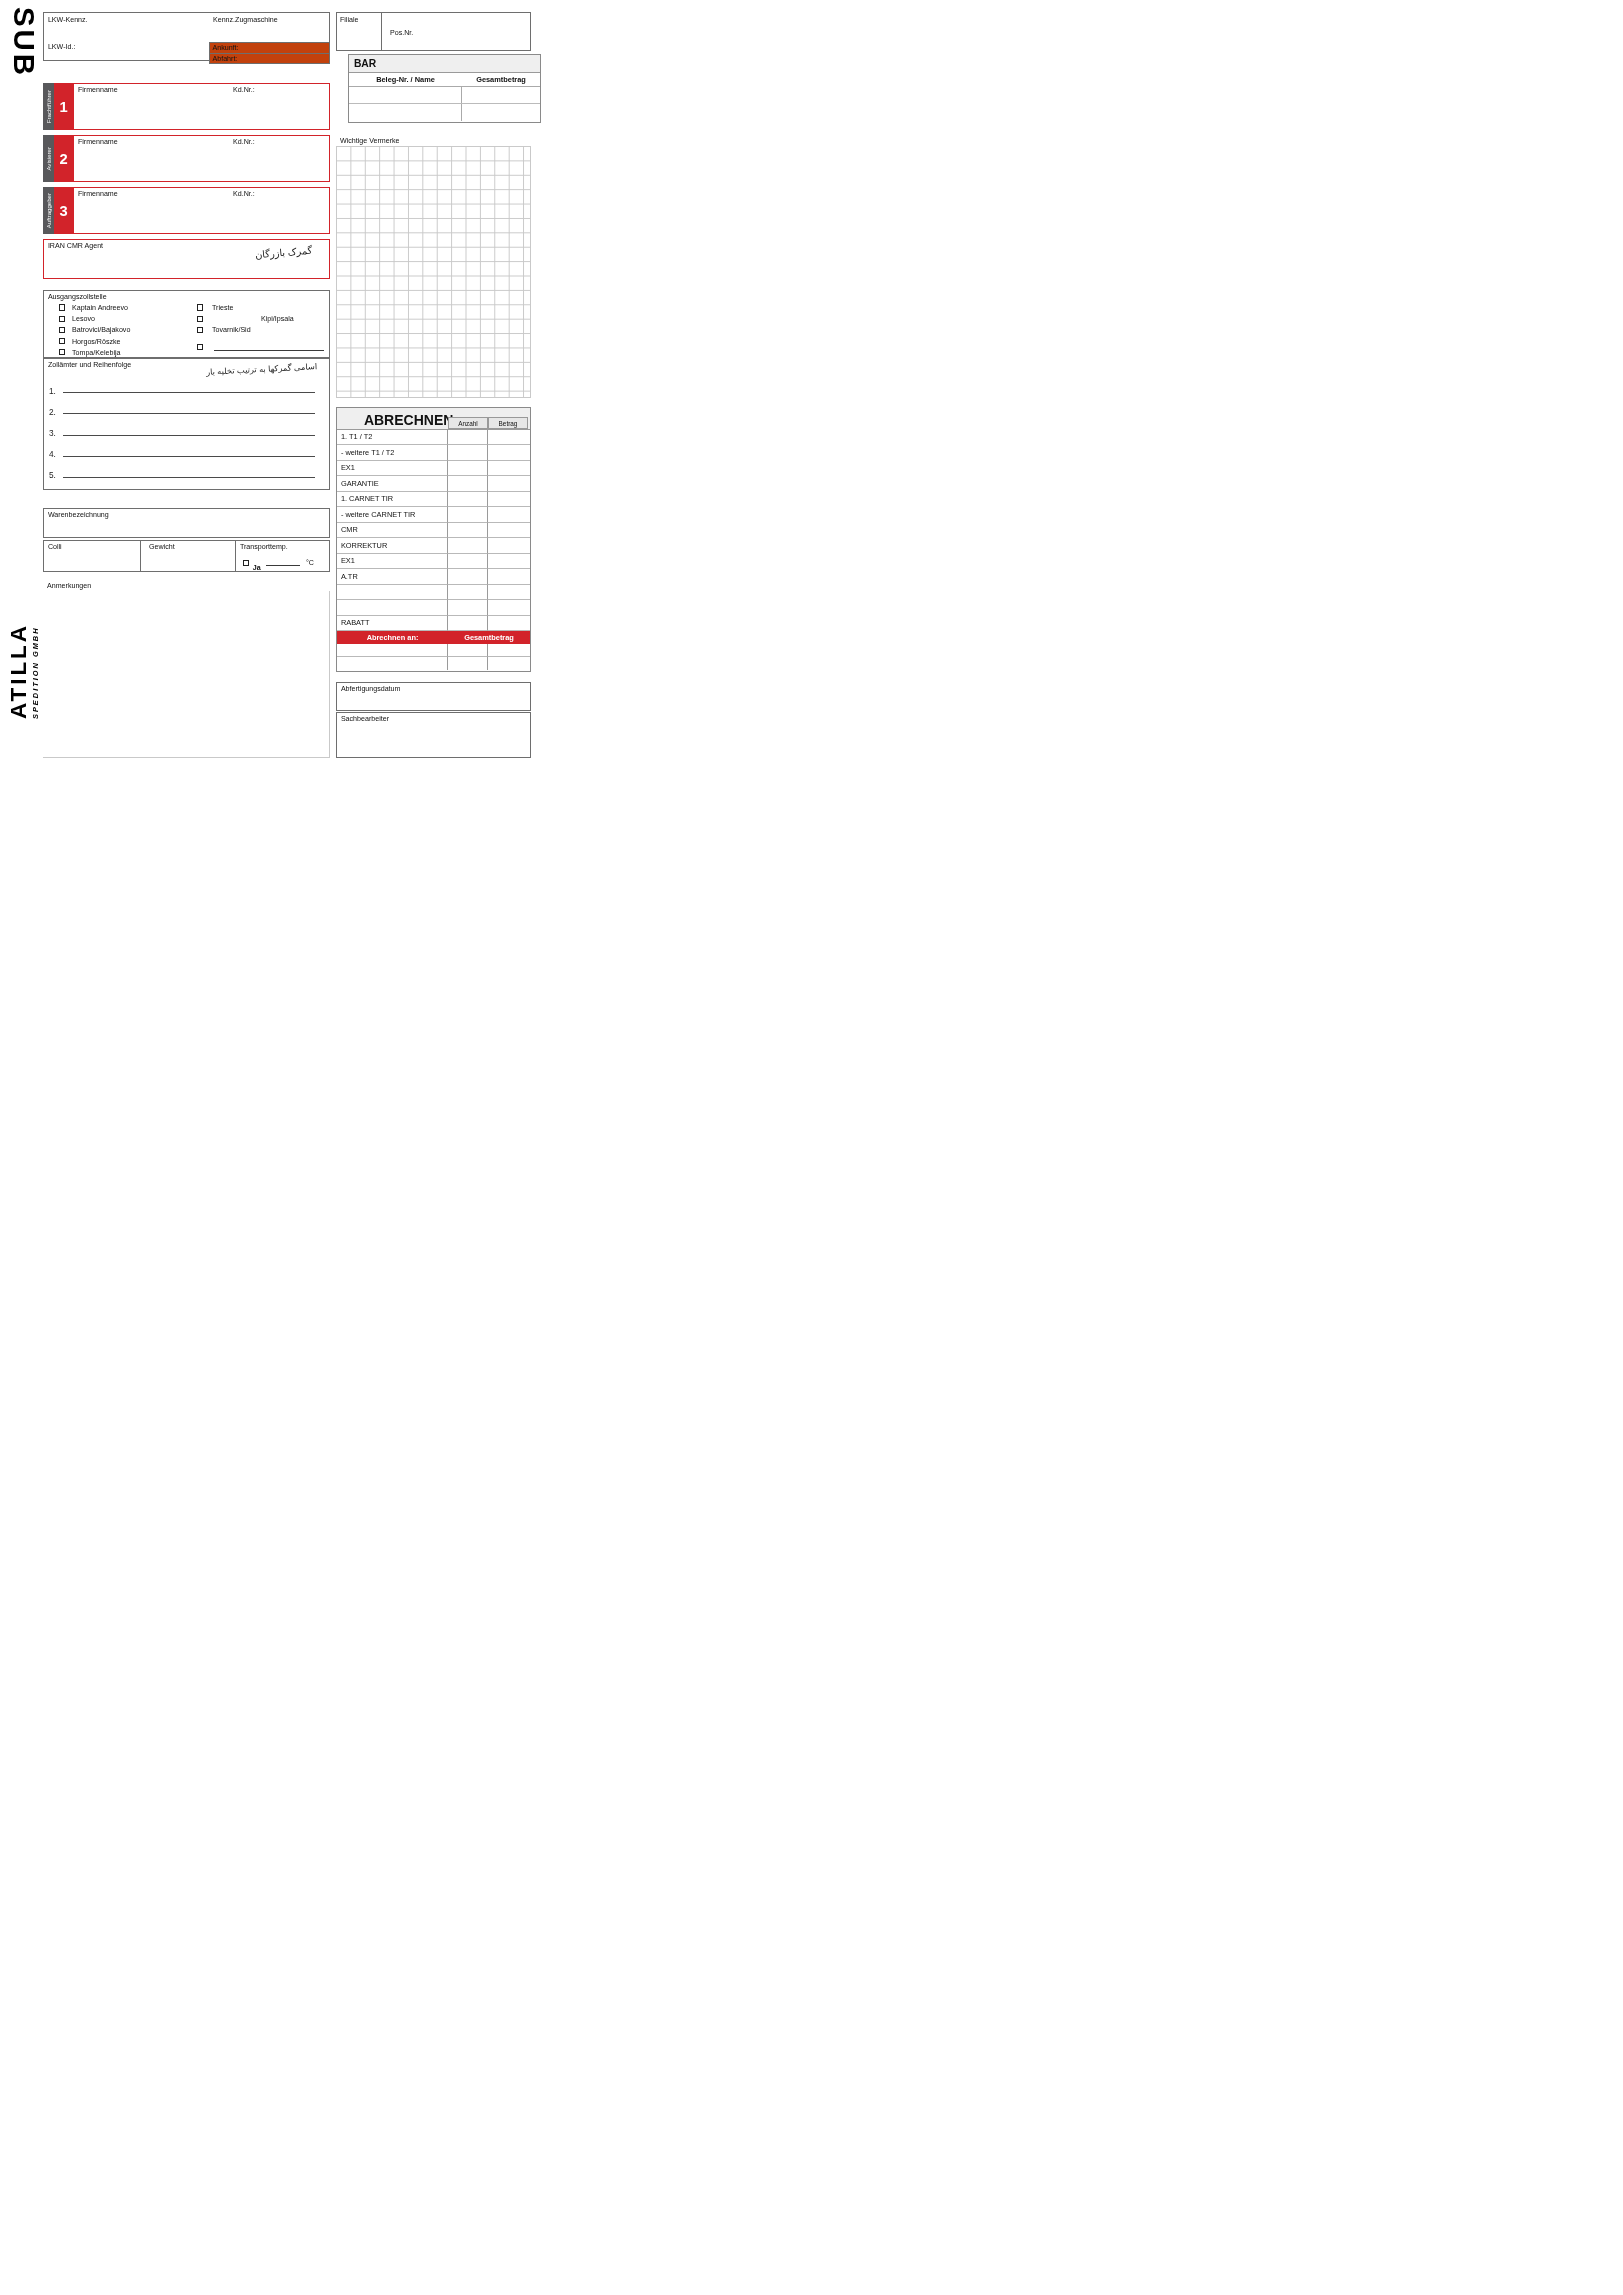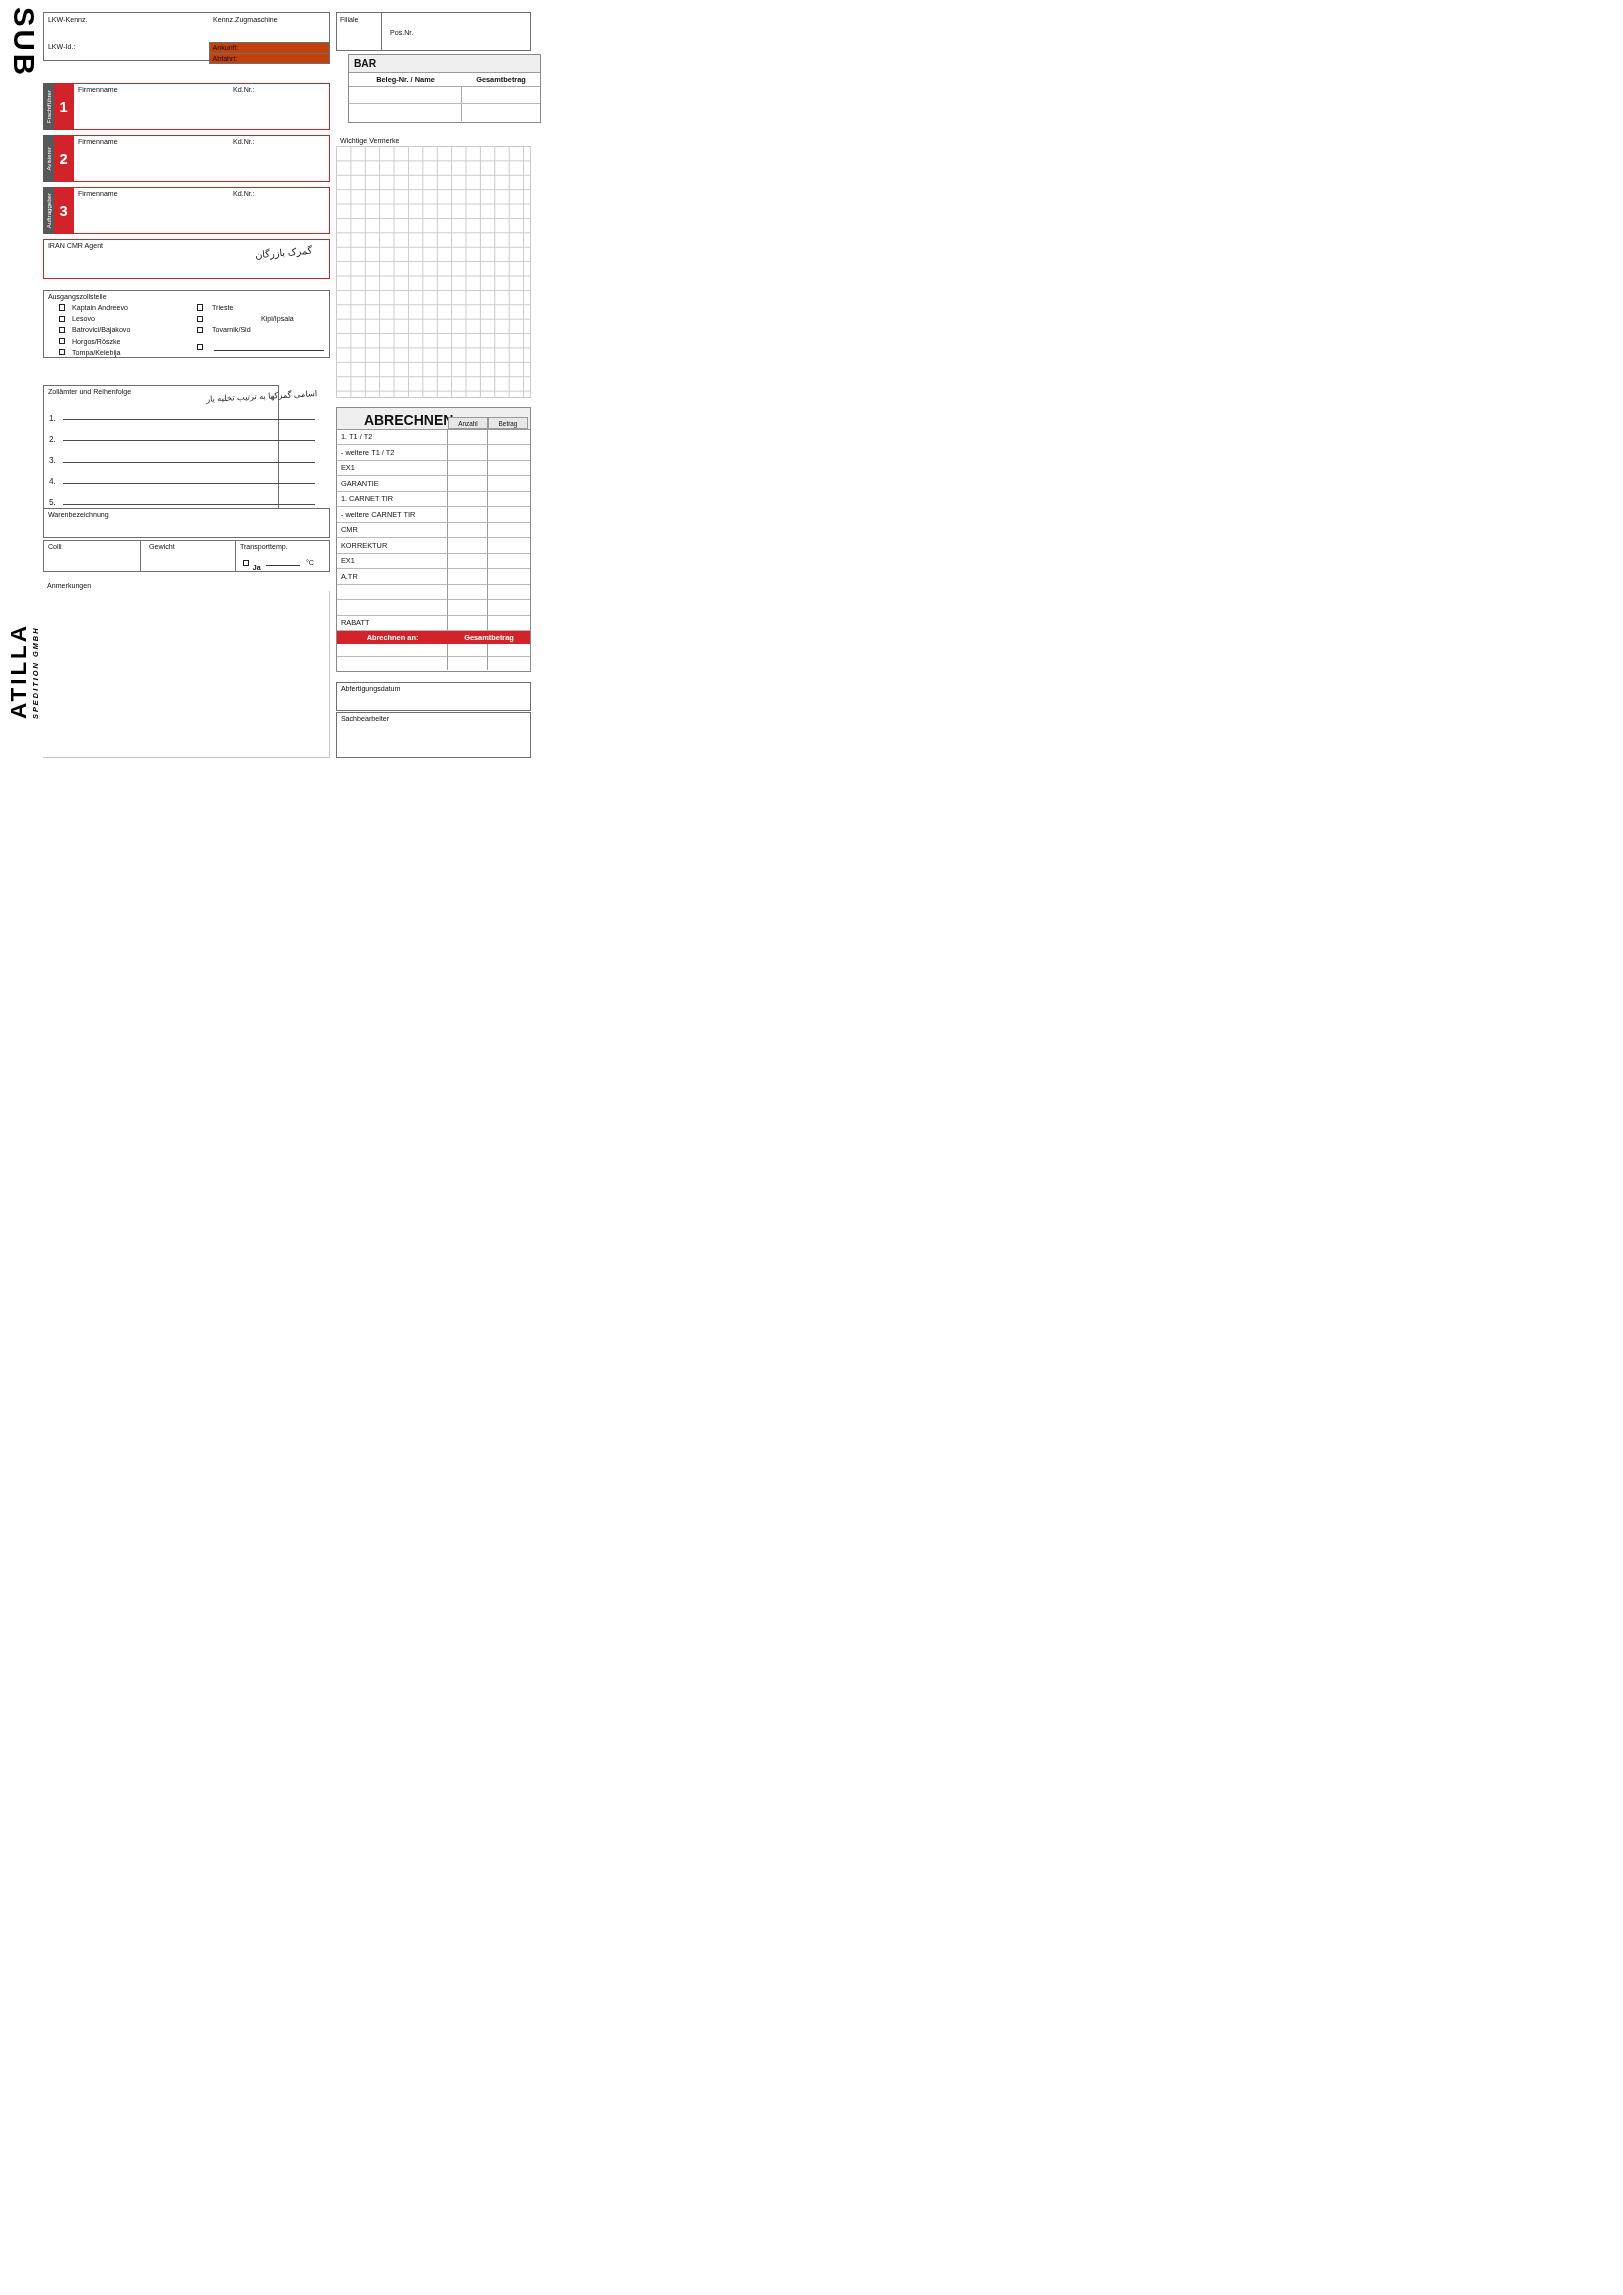--- a/index.html
+++ b/index.html
@@ -190,21 +190,21 @@
     <span class="lbl abs" style="left:168px; top:12.8px;">Trieste</span>
     <span class="cb abs" style="left:153px; top:24.5px;"></span>
     <span class="lbl abs" style="left:185px; top:24px;padding-left:32px;">Kipi/Ipsala</span>
     <span class="cb abs" style="left:153px; top:36px;"></span>
     <span class="lbl abs" style="left:168px; top:35px;">Tovarnik/Sid</span>
 
     <span class="cb abs" style="left:153px; top:53px;"></span>
     <span class="fill-line abs" style="left:170px; top:53px; width:110px;"></span>
   </div>
 
-  <div class="box" style="left:43px; top:385px; width:236px; height:132px;">
+  <div class="box" style="left:43px; top:358px; width:287px; height:132px;">
     <span class="lbl abs" style="left:3.9px; top:2px;">Zollämter und Reihenfolge</span>
     <span class="handwriting2 abs" style="left:162px; top:4.9px;">اسامی گمرکها به ترتیب تخلیه بار</span>
 
     <span class="numline" style="top:26.5px;">1.</span>
     <div class="zline" style="left:18.6px; top:33px; width:252px;"></div>
     <span class="numline" style="top:48px;">2.</span>
     <div class="zline" style="left:18.6px; top:54px; width:252px;"></div>
     <span class="numline" style="top:69px;">3.</span>
     <div class="zline" style="left:18.6px; top:76px; width:252px;"></div>
     <span class="numline" style="top:90px;">4.</span>

